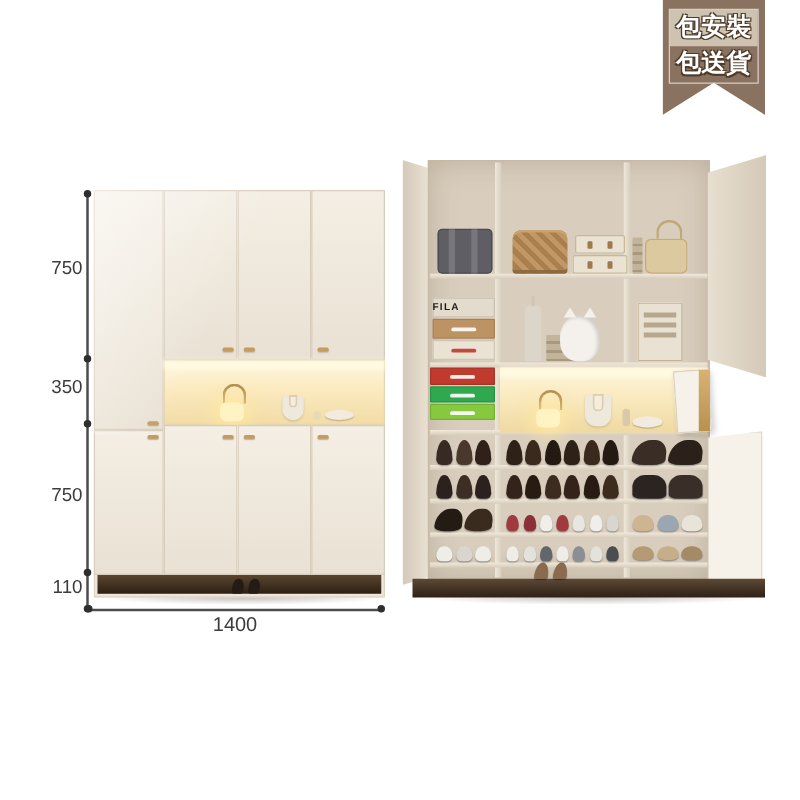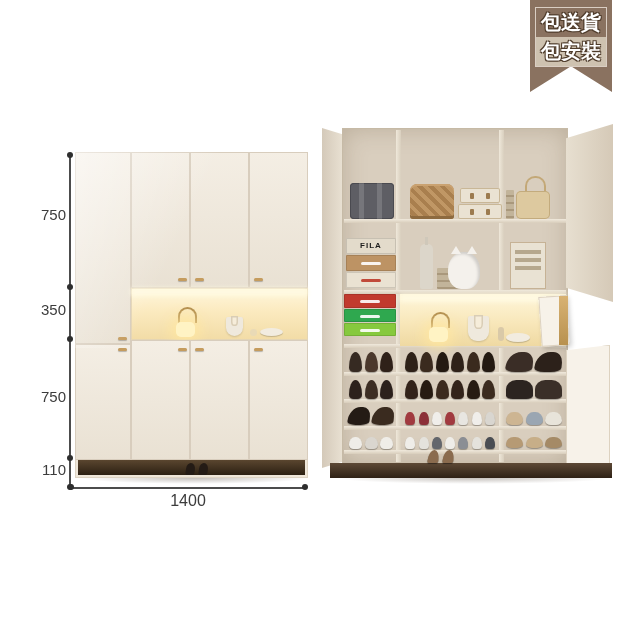--- a/index.html
+++ b/index.html
@@ -71,21 +71,21 @@
         border-radius:7px 7px 3px 3px;box-shadow:0 -3px 0 #8d6a3f inset,0 2px 0 #caa271 inset;}
   .cream-box{position:absolute;background:#eae2d2;box-shadow:0 0 0 1px #c9b797 inset;border-radius:2px;}
   .buckle{position:absolute;width:4px;height:6px;background:#9c7b4f;border-radius:1px;}
   .bag{position:absolute;}
   .bag .body{position:absolute;left:0;bottom:0;width:100%;height:66%;background:#ddc99f;border-radius:5px;
         box-shadow:0 0 0 1px #c3ab7d inset;}
   .bag .strap{position:absolute;left:25%;top:0;width:50%;height:45%;border:2.5px solid #c3a877;border-bottom:none;
         border-radius:10px 10px 0 0;}
   .bookstack{position:absolute;background:repeating-linear-gradient(180deg,#c2b49a 0 5px,#a9987c 5px 7px);border-radius:1px;}
   .shoebox{position:absolute;border-radius:1px;box-shadow:0 0 0 1px rgba(0,0,0,.12) inset;}
-  .box-label{position:absolute;left:0;top:0;width:100%;text-align:center;font-size:8px;font-weight:bold;color:#1c1c1c;line-height:15px;letter-spacing:1px;}
+  .box-label{position:absolute;left:0;top:0;width:100%;font-size:8px;font-weight:bold;color:#1c1c1c;line-height:15px;letter-spacing:1px;}
   .white-dash{position:absolute;left:30%;top:45%;width:40%;height:3px;background:rgba(255,255,255,.9);border-radius:2px;}
   .bottle{position:absolute;background:#dcd6ca;border-radius:5px 5px 2px 2px;}
   .bottle:before{content:"";position:absolute;left:35%;top:-7px;width:30%;height:8px;background:#cfc8ba;}
   .cat{position:absolute;background:#f4f1ec;border-radius:48% 48% 42% 42%;box-shadow:-2px 2px 3px rgba(0,0,0,.15) inset;}
   .cat:before,.cat:after{content:"";position:absolute;top:-6px;width:0;height:0;
         border-left:5px solid transparent;border-right:5px solid transparent;border-bottom:8px solid #f4f1ec;}
   .cat:before{left:3px;} .cat:after{right:3px;}
   .frame{position:absolute;background:#e9e2d3;box-shadow:0 0 0 1px #c6b295 inset;}
   .frame:after{content:"";position:absolute;left:15%;top:18%;width:70%;height:8%;background:#b6a88e;
         box-shadow:0 8px 0 #b6a88e,0 16px 0 #b6a88e;}
@@ -117,22 +117,22 @@
   .banner-text{font-size:36px;font-weight:bold;color:#fdfdfd;letter-spacing:2px;
         text-shadow:-2px -2px 0 #4e3c29,2px -2px 0 #4e3c29,-2px 2px 0 #4e3c29,2px 2px 0 #4e3c29,0 2px 0 #4e3c29,0 -2px 0 #4e3c29;}
 </style>
 </head>
 <body>
 
 <div id="stage">
 
   <div class="ribbon">
     <div class="ribbon-inner">
+      <div class="ribbon-line l2">包安裝</div>
       <div class="ribbon-line l1">包送貨</div>
-      <div class="ribbon-line l2">包安裝</div>
     </div>
   </div>
 
   <div class="dim-line-v"></div>
   <div class="dim-dot abs" style="left:67px;top:152px;"></div>
   <div class="dim-dot abs" style="left:67px;top:284px;"></div>
   <div class="dim-dot abs" style="left:67px;top:336px;"></div>
   <div class="dim-dot abs" style="left:67px;top:455px;"></div>
   <div class="dim-dot abs" style="left:67px;top:484px;"></div>
   <div class="dim-label" style="top:206px;">750</div>

